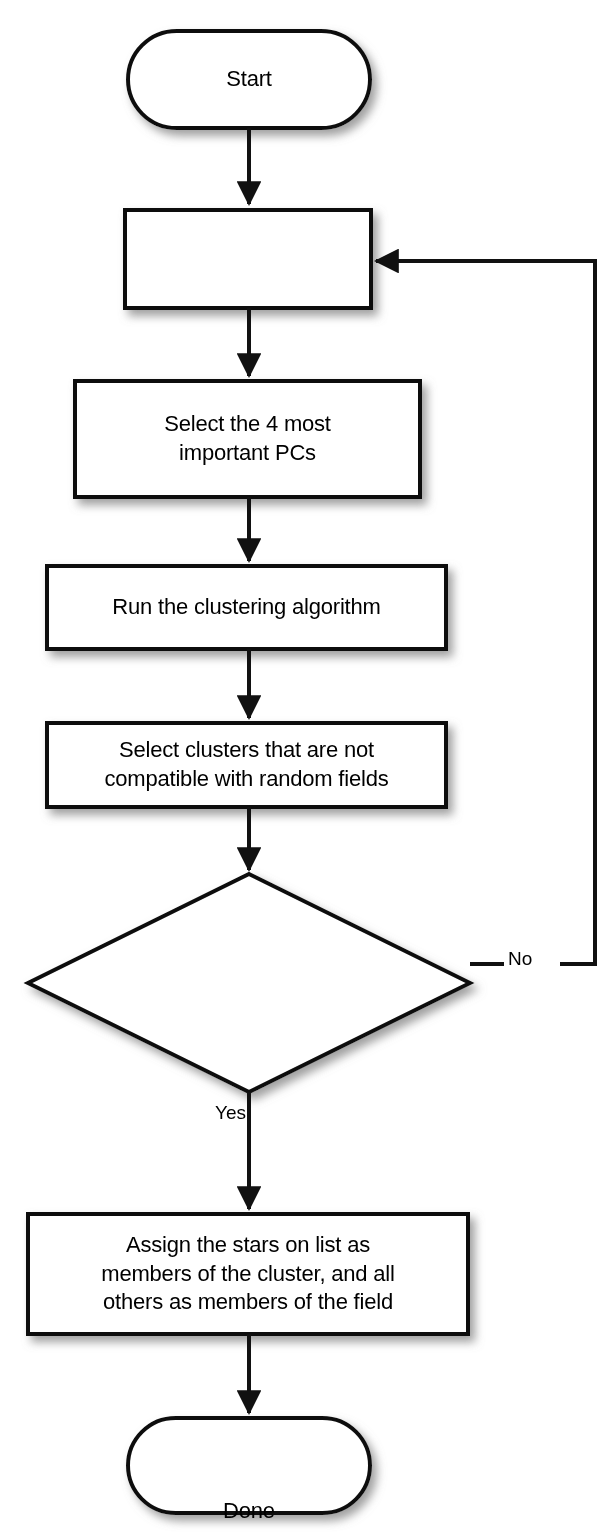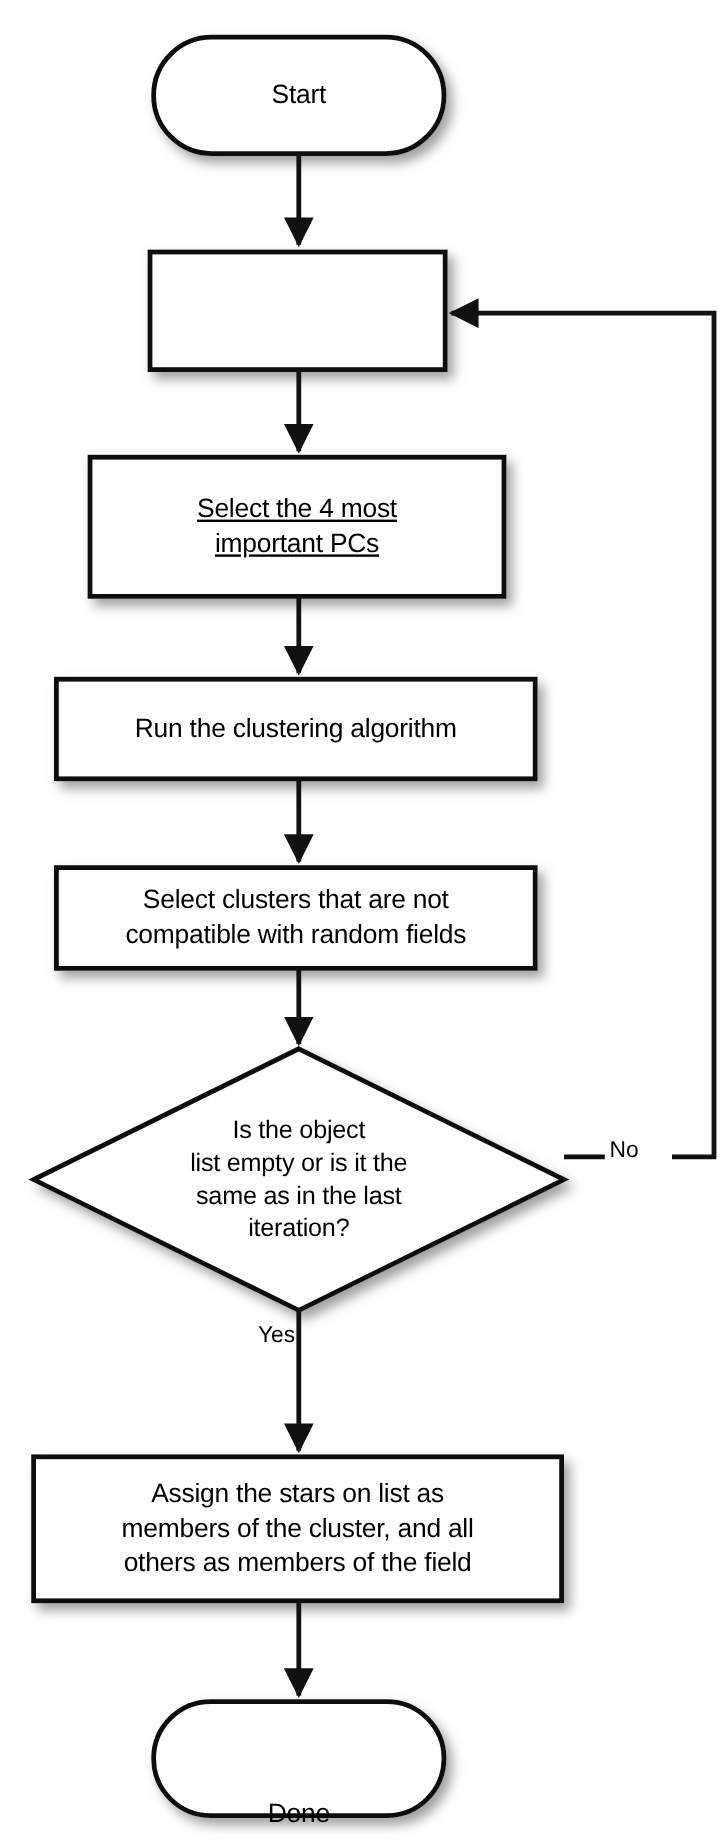--- a/index.html
+++ b/index.html
@@ -94,32 +94,28 @@
 
       <line x1="249" y1="1318" x2="249" y2="1397" marker-end="url(#arrow)"></line>
 
       <path d="M 470 948 L 504 948 M 560 948 L 595 948 L 595 245 L 376 245" marker-end="url(#arrow)"></path>
     </g>
   </svg>
 
   <div class="node-label" style="left:128px; top:15px; width:242px; height:97px;">Start</div>
 
 
-  <div class="node-label" style="left:75px; top:365px; width:345px; height:116px;text-decoration:underline;">Select the 4 most
+  <div class="node-label" style="left:75px; top:365px; width:345px; height:116px;">Select the 4 most
 important PCs</div>
 
   <div class="node-label" style="left:47px; top:550px; width:399px; height:83px;">Run the clustering algorithm</div>
 
   <div class="node-label" style="left:47px; top:707px; width:399px; height:84px;">Select clusters that are not
 compatible with random fields</div>
 
-  <div class="node-label" style="left:88px; top:890px; width:322px; height:154px; font-size:21px;">Is the object
-list empty or is it the
-same as in the last
-iteration?</div>
 
   <div class="node-label" style="left:28px; top:1198px; width:440px; height:120px;">Assign the stars on list as
 members of the cluster, and all
 others as members of the field</div>
 
   <div class="node-label" style="left:128px; top:1448px; width:242px; height:95px;">Done</div>
 
   <div class="edge-label" style="left:508px; top:933px;">No</div>
 
   <div class="edge-label" style="left:215px; top:1087px;text-align:right;">Yes</div>

